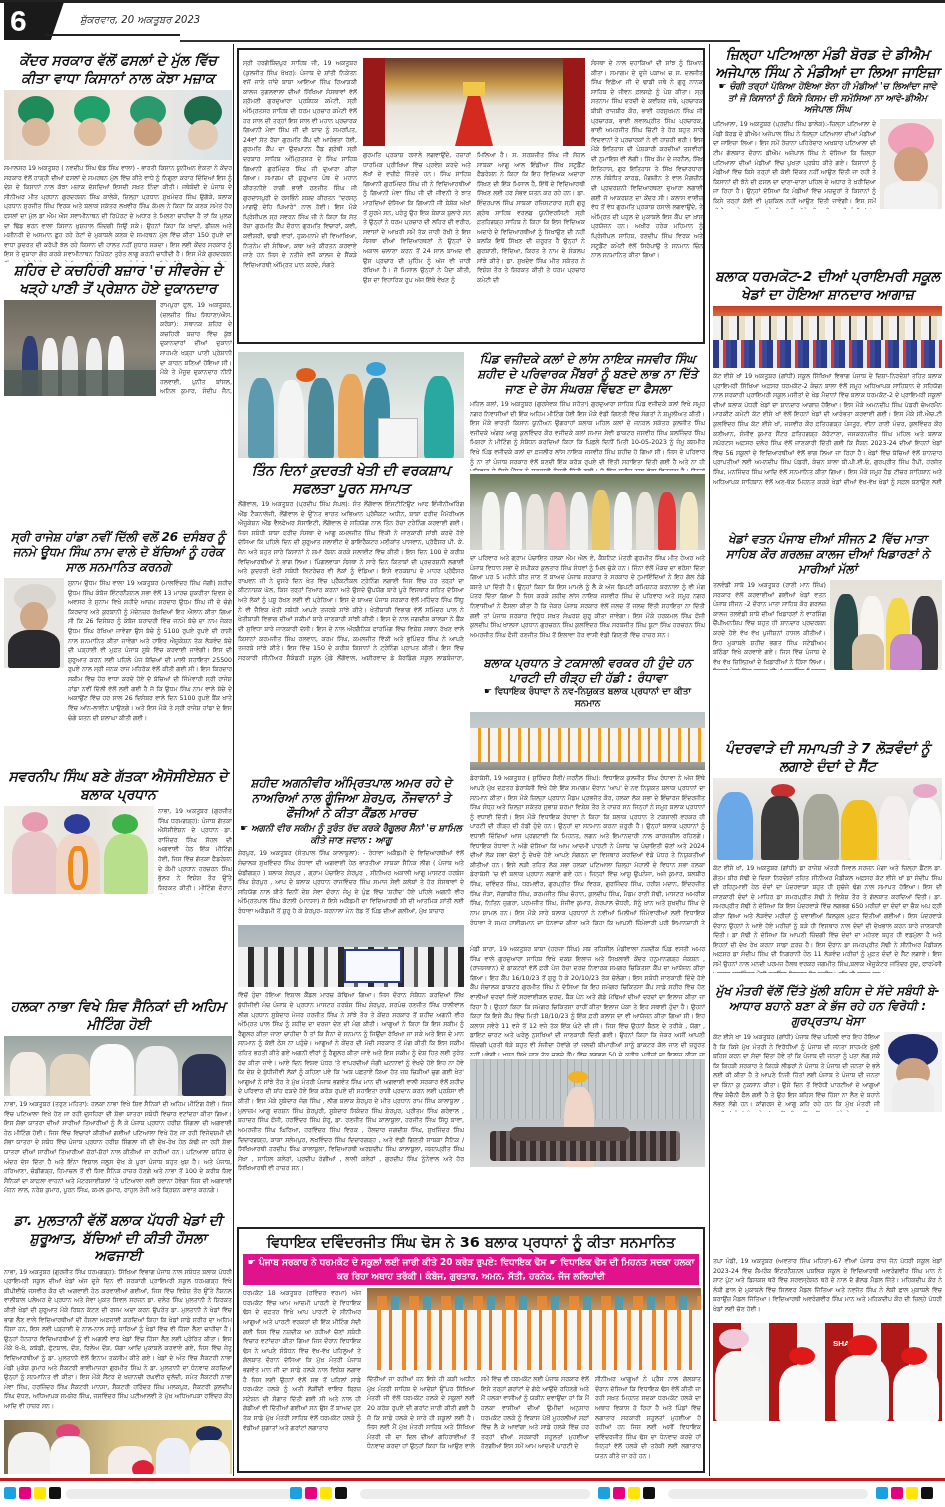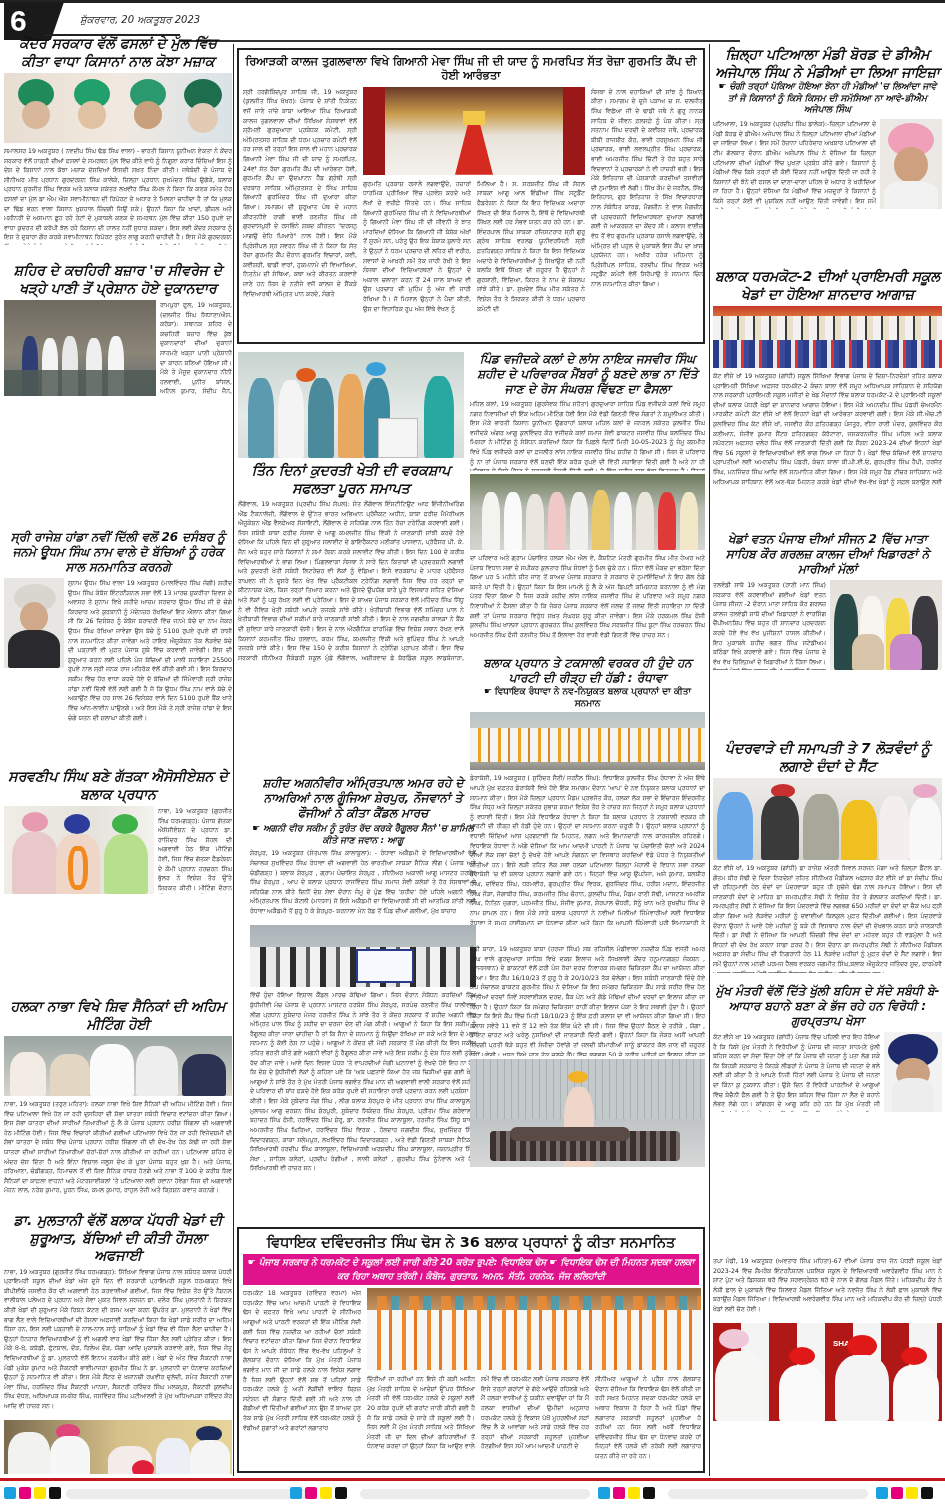--- a/index.html
+++ b/index.html
@@ -50,21 +50,21 @@
   <div class="top-rule"></div>
   <div class="pg-num">6</div>
   <div class="date-tab"></div>
   <div class="date-text">ਸ਼ੁੱਕਰਵਾਰ, 20 ਅਕਤੂਬਰ 2023</div>
   <div class="head-rule"></div>
 </div>
 
 <div class="vrule" style="left:233px;height:1432px;"></div>
 <div class="vrule" style="left:709px;height:1432px;"></div>
 
-<div class="story" style="left:4px;top:35px;width:228px;height:210px;">
+<div class="story" style="left:4px;top:52px;width:228px;height:210px;">
   <div class="headline hl-md">ਕੇਂਦਰ ਸਰਕਾਰ ਵੱਲੋਂ ਫਸਲਾਂ ਦੇ ਮੁੱਲ ਵਿੱਚ ਕੀਤਾ ਵਾਧਾ ਕਿਸਾਨਾਂ ਨਾਲ ਕੋਝਾ ਮਜ਼ਾਕ</div>
   <div class="photo" style="height:70px;margin-top:3px;background:linear-gradient(90deg,#e8ddd1 0,#f1e9e0 50%,#d9e3e8 100%);">
     <div class="ph-head" style="left:14px;top:6px;width:36px;height:30px;background:#1f8a5a;"></div>
     <div class="ph-head" style="left:18px;top:28px;width:28px;height:28px;background:#d8b79a;"></div>
     <div class="ph-head" style="left:70px;top:6px;width:36px;height:30px;background:#22a06b;"></div>
     <div class="ph-head" style="left:74px;top:28px;width:28px;height:28px;background:#e0c2a3;"></div>
     <div class="ph-head" style="left:126px;top:6px;width:36px;height:30px;background:#2a9a6e;"></div>
     <div class="ph-head" style="left:130px;top:28px;width:28px;height:28px;background:#c9a07d;"></div>
     <div class="ph-head" style="left:180px;top:6px;width:38px;height:32px;background:#1e6e4e;"></div>
     <div class="ph-head" style="left:184px;top:30px;width:30px;height:30px;background:#e2cbb5;"></div>
@@ -93,21 +93,21 @@
     <div class="photo" style="width:60px;height:90px;flex:none;background:#e8e6e2;">
       <div class="ph-head" style="left:10px;top:6px;width:42px;height:28px;background:#d9d6d0;"></div>
       <div class="ph-head" style="left:16px;top:24px;width:28px;height:30px;background:#cfa98a;"></div>
       <div class="ph-fig" style="left:4px;width:52px;height:38px;background:#2a2a2e;"></div>
     </div>
     <div class="body-text" style="flex:1;height:168px;overflow:hidden;">ਸੁਨਾਮ ਊਧਮ ਸਿੰਘ ਵਾਲਾ 19 ਅਕਤੂਬਰ (ਮਾਲਵਿੰਦਰ ਸਿੰਘ ਜੱਗੀ) ਸ਼ਹੀਦ ਊਧਮ ਸਿੰਘ ਕੰਬੋਜ ਇੰਟਰਨੈਸ਼ਨਲ ਸਭਾ ਵੱਲੋਂ 13 ਮਾਰਚ ਸ਼ੁਕਰੀਤਾ ਦਿਵਸ ਦੇ ਅਵਸਰ ਤੇ ਸੁਨਾਮ ਵਿਖੇ ਸ਼ਹੀਦੇ ਆਜ਼ਮ ਸਰਦਾਰ ਊਧਮ ਸਿੰਘ ਜੀ ਦੇ ਚੰਗੇ ਕਿਰਦਾਰ ਅਤੇ ਕੁਰਬਾਨੀ ਨੂੰ ਮੱਦੇਨਜ਼ਰ ਰੱਖਦਿਆਂ ਇਹ ਐਲਾਨ ਕੀਤਾ ਗਿਆ ਸੀ ਕਿ 26 ਦਿਸੰਬਰ ਨੂੰ ਕੰਬੋਜ ਬਰਾਦਰੀ ਵਿੱਚ ਜਨਮੇ ਬੱਚੇ ਦਾ ਨਾਮ ਜੇਕਰ ਊਧਮ ਸਿੰਘ ਰੱਖਿਆ ਜਾਵੇਗਾ ਉਸ ਬੱਚੇ ਨੂੰ 5100 ਰੁਪਏ ਰੁਪਏ ਦੀ ਰਾਸ਼ੀ ਨਾਲ ਸਨਮਾਨਿਤ ਕੀਤਾ ਜਾਵੇਗਾ ਅਤੇ ਹਾਇਰ ਐਜੂਕੇਸ਼ਨ ਤੱਕ ਲੋੜਵੰਦ ਬੱਚੇ ਦੀ ਪੜ੍ਹਾਈ ਵੀ ਮੁਫ਼ਤ ਪੰਜਾਬ ਸੂਬੇ ਵਿੱਚ ਕਰਵਾਈ ਜਾਵੇਗੀ। ਇਸ ਦੀ ਸ਼ੁਰੂਆਤ ਕਰਨ ਲਈ ਪਹਿਲੇ ਪੰਜ ਬੱਚਿਆਂ ਦੀ ਮਾਲੀ ਸਹਾਇਤਾ 25500 ਰੁਪਏ ਨਾਲ ਸ੍ਰੀ ਜਨਕ ਰਾਜ ਮਹਿਰੋਕ ਵੱਲੋਂ ਕੀਤੀ ਗਈ ਸੀ। ਇਸ ਕਿਰਦਾਰ ਸਕੀਮ ਵਿੱਚ ਹੋਰ ਵਾਧਾ ਕਰਦੇ ਹੋਏ ਦੋ ਬੱਚਿਆਂ ਦੀ ਜਿੰਮੇਵਾਰੀ ਸ੍ਰੀ ਰਾਜੇਸ਼ ਹਾਂਡਾ ਨਵੀਂ ਦਿੱਲੀ ਵੱਲੋਂ ਲਈ ਗਈ ਹੈ ਜੋ ਕਿ ਊਧਮ ਸਿੰਘ ਨਾਮ ਵਾਲੇ ਬੱਚੇ ਦੇ ਅਕਾਊਂਟ ਵਿੱਚ ਹਰ ਸਾਲ 26 ਦਿਸੰਬਰ ਵਾਲੇ ਦਿਨ 5100 ਰੁਪਏ ਬੈਂਕ ਖਾਤੇ ਵਿੱਚ ਆੱਨ-ਲਾਈਨ ਪਾਉਣਗੇ। ਅਤੇ ਇਸ ਮੌਕੇ ਤੇ ਸ੍ਰੀ ਰਾਜੇਸ਼ ਹਾਂਡਾ ਦੇ ਇਸ ਚੰਗੇ ਯਤਨ ਦੀ ਸ਼ਲਾਘਾ ਕੀਤੀ ਗਈ।</div>
   </div>
 </div>
 
 <div class="story" style="left:4px;top:768px;width:228px;height:232px;">
-  <div class="headline hl-md">ਸਰਵਣੀਪ ਸਿੰਘ ਬਣੇ ਗੱਤਕਾ ਐਸੋਸੀਏਸ਼ਨ ਦੇ ਬਲਾਕ ਪ੍ਰਧਾਨ</div>
+  <div class="headline hl-md">ਸਵਰਨੀਪ ਸਿੰਘ ਬਣੇ ਗੱਤਕਾ ਐਸੋਸੀਏਸ਼ਨ ਦੇ ਬਲਾਕ ਪ੍ਰਧਾਨ</div>
   <div style="display:flex;gap:4px;margin-top:3px;">
     <div class="photo" style="width:150px;height:88px;flex:none;background:linear-gradient(90deg,#f0ece6 0,#e6e2dc 60%,#f4f2ee 100%);">
       <div class="ph-head" style="left:18px;top:6px;width:26px;height:20px;background:#e79bb0;"></div>
       <div class="ph-fig" style="left:8px;width:46px;height:62px;background:#e8c8c8;"></div>
       <div class="ph-head" style="left:60px;top:8px;width:26px;height:20px;background:#2d3b9a;"></div>
       <div class="ph-fig" style="left:52px;width:44px;height:60px;background:#f0d6c6;"></div>
       <div style="position:absolute;left:64px;top:40px;width:20px;height:44px;border:5px solid #f08a1c;border-radius:40%;"></div>
       <div class="ph-head" style="left:108px;top:8px;width:26px;height:20px;background:#3fb24a;"></div>
       <div class="ph-fig" style="left:100px;width:44px;height:60px;background:#b8e08c;"></div>
     </div>
@@ -136,21 +136,20 @@
     <div class="ph-fig" style="left:46px;width:40px;height:46px;background:#f7f7f7;"></div>
     <div class="ph-fig" style="left:104px;width:44px;height:36px;background:#f4ece8;"></div>
     <div style="position:absolute;left:128px;bottom:4px;width:22px;height:18px;background:#e0203a;border-radius:50%;"></div>
     <div class="ph-fig" style="left:152px;width:34px;height:44px;background:#eceff6;"></div>
     <div class="ph-head" style="left:192px;top:6px;width:26px;height:16px;background:#1f2d5c;"></div>
     <div class="ph-fig" style="left:186px;width:40px;height:42px;background:#f5f5f5;"></div>
   </div>
 </div>
 
 <div class="story boxed" style="left:237px;top:48px;width:468px;height:296px;padding:4px;">
-  <div class="headline" style="font-size:11.5px;font-style:normal;">ਰਿਆੜਕੀ ਕਾਲਜ ਤੁਗਲਵਾਲਾ ਵਿਖੇ ਗਿਆਨੀ ਮੇਵਾ ਸਿੰਘ ਜੀ ਦੀ ਯਾਦ ਨੂੰ ਸਮਰਪਿਤ ਸੱਤ ਰੋਜ਼ਾ ਗੁਰਮਤਿ ਕੈਂਪ ਦੀ ਹੋਈ ਆਰੰਭਤਾ</div>
   <div style="position:relative;margin-top:4px;height:262px;">
     <div class="body-text" style="position:absolute;left:0;top:0;width:114px;height:262px;overflow:hidden;">ਸ੍ਰੀ ਹਰਗੋਬਿੰਦਪੁਰ ਸਾਹਿਬ ਜੀ, 19 ਅਕਤੂਬਰ (ਕੁਲਜੀਤ ਸਿੰਘ ਖੋਖਰ): ਪੰਜਾਬ ਦੇ ਸ਼ਾਂਤੀ ਨਿਕੇਤਨ ਵਜੋਂ ਜਾਣੇ ਜਾਂਦੇ ਬਾਬਾ ਆਇਆ ਸਿੰਘ ਰਿਆੜਕੀ ਕਾਲਜ ਤੁਗਲਵਾਲਾ ਦੀਆਂ ਸਿੱਖਿਆ ਸੰਸਥਾਵਾਂ ਵੱਲੋਂ ਸ਼੍ਰੋਮਣੀ ਗੁਰਦੁਆਰਾ ਪ੍ਰਬੰਧਕ ਕਮੇਟੀ, ਸ੍ਰੀ ਅੰਮ੍ਰਿਤਸਰ ਸਾਹਿਬ ਦੀ ਧਰਮ ਪ੍ਰਚਾਰ ਕਮੇਟੀ ਵੱਲੋਂ ਹਰ ਸਾਲ ਦੀ ਤਰ੍ਹਾਂ ਇਸ ਸਾਲ ਵੀ ਮਹਾਨ ਪ੍ਰਚਾਰਕ ਗਿਆਨੀ ਮੇਵਾ ਸਿੰਘ ਜੀ ਦੀ ਯਾਦ ਨੂੰ ਸਮਰਪਿਤ, 24ਵਾਂ ਸੱਤ ਰੋਜ਼ਾ ਗੁਰਮਤਿ ਕੈਂਪ ਦੀ ਆਰੰਭਤਾ ਹੋਈ, ਗੁਰਮਤਿ ਕੈਂਪ ਦਾ ਉਦਘਾਟਨ ਹੈੱਡ ਗ੍ਰੰਥੀ ਸ੍ਰੀ ਦਰਬਾਰ ਸਾਹਿਬ ਅੰਮ੍ਰਿਤਸਰ ਦੇ ਸਿੰਘ ਸਾਹਿਬ ਗਿਆਨੀ ਗੁਰਮਿੰਦਰ ਸਿੰਘ ਜੀ ਦੁਆਰਾ ਕੀਤਾ ਗਿਆ। ਸਮਾਗਮ ਦੀ ਸ਼ੁਰੂਆਤ ਪੰਥ ਦੇ ਮਹਾਨ ਕੀਰਤਨੀਏ ਰਾਗੀ ਭਾਈ ਰਣਜੀਤ ਸਿੰਘ ਜੀ ਗੁਰਦਾਸਪੁਰੀ ਦੇ ਰਸਭਿੰਨੇ ਸ਼ਬਦ ਕੀਰਤਨ "ਦਰਸਨੁ ਮਾਗਉ ਦੇਹਿ ਪਿਆਰੇ" ਨਾਲ ਹੋਈ। ਇਸ ਮੌਕੇ ਪ੍ਰਿੰਸੀਪਲ ਸ੍ਰ ਸਵਰਨ ਸਿੰਘ ਜੀ ਨੇ ਕਿਹਾ ਕਿ ਸੱਤ ਰੋਜ਼ਾ ਗੁਰਮਤਿ ਕੈਂਪ ਦੌਰਾਨ ਗੁਰਮਤਿ ਵਿਚਾਰਾਂ, ਕਵੀ, ਕਵੀਸ਼ਰੀ, ਢਾਡੀ ਵਾਰਾਂ, ਹੁਕਮਨਾਮੇ ਦੀ ਵਿਆਖਿਆ, ਨਿਤਨੇਮ ਦੀ ਸੰਥਿਆ, ਕਥਾ ਅਤੇ ਕੀਰਤਨ ਕਰਵਾਏ ਜਾਣੇ ਹਨ ਜਿਸ ਦੇ ਨਤੀਜੇ ਵਜੋਂ ਕਾਲਜ ਦੇ ਸੈਂਕੜੇ ਵਿਦਿਆਰਥੀ ਅੰਮ੍ਰਿਤ ਪਾਨ ਕਰਦੇ, ਸੰਗਤੇ</div>
     <div class="photo" style="position:absolute;left:120px;top:0;width:222px;height:88px;background:linear-gradient(180deg,#6a3a2a 0,#c89a4a 30%,#e8e2d8 55%,#f5f2ee 100%);">
       <div style="position:absolute;left:0;top:0;width:22px;height:88px;background:#9a1818;"></div>
       <div style="position:absolute;right:0;top:0;width:22px;height:88px;background:#9a1818;"></div>
       <div style="position:absolute;left:92px;top:36px;width:38px;height:52px;background:#d42a20;clip-path:polygon(35% 0,65% 0,100% 100%,0 100%);"></div>
       <div style="position:absolute;left:100px;top:24px;width:22px;height:14px;background:#f2c84a;"></div>
     </div>
     <div class="body-text" style="position:absolute;left:120px;top:92px;width:108px;height:170px;overflow:hidden;">ਗੁਰਮਤਿ ਪ੍ਰਕਾਸ਼ ਰਸਾਲੇ ਲਗਵਾਉਂਦੇ, ਹਜ਼ਾਰਾਂ ਧਾਰਮਿਕ ਪ੍ਰੀਖਿਆ ਵਿੱਚ ਪ੍ਰਵੇਸ਼ ਕਰਦੇ ਅਤੇ ਲੱਖਾਂ ਦੇ ਵਜ਼ੀਫ਼ੇ ਜਿੱਤਦੇ ਹਨ। ਸਿੰਘ ਸਾਹਿਬ ਗਿਆਨੀ ਗੁਰਮਿੰਦਰ ਸਿੰਘ ਜੀ ਨੇ ਵਿਦਿਆਰਥੀਆਂ ਨੂੰ ਗਿਆਨੀ ਮੇਵਾ ਸਿੰਘ ਜੀ ਦੀ ਜੀਵਨੀ ਤੇ ਝਾਤ ਮਾਰਦਿਆਂ ਦੱਸਿਆ ਕਿ ਗਿਆਨੀ ਜੀ ਬੇਸ਼ੱਕ ਅੱਖਾਂ ਤੋਂ ਸੂਰਮੇ ਸਨ, ਪਰੰਤੂ ਉਹ ਇਕ ਬੇਬਾਕ ਬੁਲਾਰੇ ਸਨ ਤੇ ਉਨ੍ਹਾਂ ਨੇ ਧਰਮ ਪ੍ਰਚਾਰ ਦੀ ਲਹਿਰ ਦੀ ਵਰੀਰ, ਸਵਾਸਾਂ ਦੇ ਆਖ਼ਰੀ ਸਮੇਂ ਤੱਕ ਜਾਰੀ ਰੱਖੀ ਤੇ ਇਸ ਸੰਸਥਾ ਦੀਆਂ ਵਿਦਿਆਰਥਣਾਂ ਨੇ ਉਨ੍ਹਾਂ ਦੇ ਅਕਾਲ ਚਲਾਣਾ ਕਰਨ ਤੋਂ 24 ਸਾਲ ਬਾਅਦ ਵੀ ਉਸ ਪ੍ਰਚਾਰ ਦੀ ਮੁਹਿੰਮ ਨੂੰ ਅੱਜ ਵੀ ਜਾਰੀ ਰੱਖਿਆ ਹੈ। ਜੋ ਮਿਸਾਲ ਉਨ੍ਹਾਂ ਨੇ ਪੈਦਾ ਕੀਤੀ, ਉਸ ਦਾ ਵਿਹਾਰਿਕ ਰੂਪ ਅੱਜ ਇੱਥੇ ਵੇਖਣ ਨੂੰ</div>
     <div class="body-text" style="position:absolute;left:234px;top:92px;width:108px;height:170px;overflow:hidden;">ਮਿਲਿਆ ਹੈ। ਸ. ਸਰਬਜੀਤ ਸਿੰਘ ਜੀ ਸੋਹਲ ਸਾਬਕਾ ਆਗੂ ਆਲ ਇੰਡੀਆ ਸਿੱਖ ਸਟੂਡੈਂਟ ਫੈਡਰੇਸ਼ਨ ਨੇ ਕਿਹਾ ਕਿ ਇਹ ਵਿਦਿਅਕ ਅਦਾਰਾ ਸਿੱਖਣ ਦੀ ਇੱਕ ਮਿਸਾਲ ਹੈ, ਇੱਥੋਂ ਦੇ ਵਿਦਿਆਰਥੀ ਸਿੱਖਣ ਲਈ ਹਰ ਸੰਭਵ ਯਤਨ ਕਰ ਰਹੇ ਹਨ। ਡਾ. ਇੰਦਰਪਾਲ ਸਿੰਘ ਸਾਬਕਾ ਰਜਿਸਟਰਾਰ ਸ੍ਰੀ ਗੁਰੂ ਗ੍ਰੰਥ ਸਾਹਿਬ ਵਰਲਡ ਯੂਨੀਵਰਸਿਟੀ ਸ੍ਰੀ ਫ਼ਤਹਿਗੜ੍ਹ ਸਾਹਿਬ ਨੇ ਕਿਹਾ ਕਿ ਇਸ ਵਿਦਿਅਕ ਅਦਾਰੇ ਦੇ ਵਿਦਿਆਰਥੀਆਂ ਨੂੰ ਸਿਖਾਉਣ ਦੀ ਨਹੀਂ ਬਲਕਿ ਇਥੋਂ ਸਿੱਖਣ ਦੀ ਜ਼ਰੂਰਤ ਹੈ ਉਨ੍ਹਾਂ ਨੇ ਗੁਰਬਾਣੀ, ਵਿੱਦਿਆ, ਕਿਰਤ ਤੇ ਨਾਮ ਦੇ ਸੰਕਲਪ ਸਾਂਝੇ ਕੀਤੇ। ਡਾ. ਸੁਖਦੇਵ ਸਿੰਘ ਮੀਤ ਸਕੱਤਰ ਨੇ ਵਿਸ਼ੇਸ਼ ਤੌਰ ਤੇ ਸ਼ਿਰਕਤ ਕੀਤੀ ਤੇ ਧਰਮ ਪ੍ਰਚਾਰ ਕਮੇਟੀ ਦੀ</div>
@@ -167,21 +166,21 @@
     <div class="ph-fig" style="left:100px;width:26px;height:84px;background:#e8a860;"></div>
     <div class="ph-head" style="left:128px;top:10px;width:20px;height:14px;background:#3aa0d8;"></div>
     <div class="ph-fig" style="left:126px;width:26px;height:80px;background:#3e8aa0;"></div>
     <div style="position:absolute;left:140px;bottom:0;width:40px;height:40px;background:#f5f5f5;border:1px solid #bbb;"></div>
     <div class="ph-fig" style="left:186px;width:30px;height:82px;background:#28a8a0;"></div>
   </div>
   <div class="headline hl-md" style="margin-top:4px;">ਤਿੰਨ ਦਿਨਾਂ ਕੁਦਰਤੀ ਖੇਤੀ ਦੀ ਵਰਕਸ਼ਾਪ ਸਫਲਤਾ ਪੂਰਨ ਸਮਾਪਤ</div>
   <div class="body-text" style="margin-top:2px;height:164px;overflow:hidden;">ਲੌਂਗੋਵਾਲ, 19 ਅਕਤੂਬਰ (ਪ੍ਰਦੀਪ ਸਿੰਘ ਸੱਪਲ): ਸੰਤ ਲੌਂਗੋਵਾਲ ਇੰਸਟੀਟਿਊਟ ਆਫ ਇੰਜੀਨੀਅਰਿੰਗ ਐਂਡ ਟੈਕਨਾਲੋਜੀ, ਲੌਂਗੋਵਾਲ ਦੇ ਉੱਨਤ ਭਾਰਤ ਅਭਿਆਨ ਪ੍ਰੋਜੈਕਟ ਅਧੀਨ, ਬਾਬਾ ਫਰੀਦ ਮੈਮੋਰੀਅਲ ਐਜੂਕੇਸ਼ਨ ਐਂਡ ਵੈਲਫੇਅਰ ਸੋਸਾਇਟੀ, ਲੌਂਗੋਵਾਲ ਦੇ ਸਹਿਯੋਗ ਨਾਲ ਤਿੰਨ ਰੋਜ਼ਾ ਟਰੇਨਿੰਗ ਕਰਵਾਈ ਗਈ। ਜਿਸ ਸਬੰਧੀ ਬਾਬਾ ਫਰੀਦ ਸੰਸਥਾ ਦੇ ਆਗੂ ਕਮਲਜੀਤ ਸਿੰਘ ਵਿੱਕੀ ਨੇ ਜਾਣਕਾਰੀ ਸਾਂਝੀ ਕਰਦੇ ਹੋਏ ਦੱਸਿਆ ਕਿ ਪਹਿਲੇ ਦਿਨ ਦੀ ਸ਼ੁਰੂਆਤ ਸਲਾਈਟ ਦੇ ਡਾਇਰੈਕਟਰ ਮਣੀਕਾਂਤ ਪਾਸਵਾਨ, ਪ੍ਰੋਫੈਸਰ ਪੀ. ਕੇ. ਜੈਨ ਅਤੇ ਬਹੁਤ ਸਾਰੇ ਕਿਸਾਨਾਂ ਨੇ ਸ਼ਮਾਂ ਰੋਸ਼ਨ ਕਰਕੇ ਸਲਾਈਟ ਵਿੱਚ ਕੀਤੀ। ਇਸ ਦਿਨ 100 ਦੇ ਕਰੀਬ ਵਿਦਿਆਰਥੀਆਂ ਨੇ ਭਾਗ ਲਿਆ। ਪਿੰਗਲਵਾੜਾ ਸੰਸਥਾ ਨੇ ਸਾਰੇ ਦਿਨ ਕਿਤਾਬਾਂ ਦੀ ਪ੍ਰਦਰਸ਼ਨੀ ਲਗਾਈ ਅਤੇ ਕੁਦਰਤੀ ਖੇਤੀ ਸਬੰਧੀ ਲਿਟਰੇਚਰ ਵੀ ਲੋਕਾਂ ਨੂੰ ਵੰਡਿਆ। ਇਸੇ ਵਰਕਸ਼ਾਪ ਦੇ ਮਾਹਰ ਪ੍ਰੋਫੈਸਰ ਰਾਘਵਨ ਜੀ ਨੇ ਦੂਸਰੇ ਦਿਨ ਖੇਤ ਵਿੱਚ ਪ੍ਰੈਕਟੀਕਲ ਟ੍ਰੇਨਿੰਗ ਲਗਾਈ ਜਿਸ ਵਿੱਚ ਹਰ ਤਰ੍ਹਾਂ ਦਾ ਕੀਟਨਾਸ਼ਕ ਘੋਲ, ਕਿਸ ਤਰ੍ਹਾਂ ਤਿਆਰ ਕਰਨਾ ਅਤੇ ਉਸਦੇ ਉਪਯੋਗ ਬਾਰੇ ਪੂਰੇ ਵਿਸਥਾਰ ਸਹਿਤ ਦੱਸਿਆ ਅਤੇ ਲੋਕਾਂ ਨੂੰ ਪਸ਼ੂ ਰੱਖਣ ਲਈ ਵੀ ਪ੍ਰੇਰਿਆ। ਇਸ ਦੇ ਬਾਅਦ ਪੰਜਾਬ ਸਰਕਾਰ ਵੱਲੋਂ ਮਹਿੰਦਰ ਸਿੰਘ ਸਿੱਧੂ ਨੇ ਵੀ ਜੈਵਿਕ ਖੇਤੀ ਸਬੰਧੀ ਆਪਣੇ ਤਜਰਬੇ ਸਾਂਝੇ ਕੀਤੇ। ਖੇਤੀਬਾੜੀ ਵਿਭਾਗ ਵੱਲੋਂ ਸਮਿੰਦਰ ਪਾਲ ਨੇ ਖੇਤੀਬਾੜੀ ਵਿਭਾਗ ਦੀਆਂ ਸਕੀਮਾਂ ਬਾਰੇ ਜਾਣਕਾਰੀ ਸਾਂਝੀ ਕੀਤੀ। ਇਸ ਦੇ ਨਾਲ ਜਗਦੀਸ਼ ਕਾਲੜਾ ਨੇ ਬੈਂਕ ਦੀ ਸੁਵਿਧਾ ਬਾਰੇ ਜਾਣਕਾਰੀ ਦੱਸੀ। ਇਸ ਦੇ ਨਾਲ ਔਰਗੈਨਿਕ ਫਾਰਮਿੰਗ ਵਿੱਚ ਵਿਸ਼ੇਸ਼ ਸਥਾਨ ਰੱਖਣ ਵਾਲੇ ਕਿਸਾਨਾਂ ਕਰਮਜੀਤ ਸਿੰਘ ਰਲਵਾਨ, ਕਰਮ ਸਿੰਘ, ਕਮਲਜੀਤ ਵਿੱਕੀ ਅਤੇ ਭੁਪਿੰਦਰ ਸਿੰਘ ਨੇ ਆਪਣੇ ਤਜਰਬੇ ਸਾਂਝੇ ਕੀਤੇ। ਇਸ ਵਿੱਚ 150 ਦੇ ਕਰੀਬ ਕਿਸਾਨਾਂ ਨੇ ਟ੍ਰੇਨਿੰਗ ਪ੍ਰਾਪਤ ਕੀਤੀ। ਇਸ ਵਿੱਚ ਸਰਕਾਰੀ ਸੀਨੀਅਰ ਸੈਕੰਡਰੀ ਸਕੂਲ ਮੁੰਡੇ ਲੌਂਗੋਵਾਲ, ਅਸ਼ੀਰਵਾਦ ਡੇ ਬੋਰਡਿੰਗ ਸਕੂਲ ਲਾਡਬੰਜਾਰਾ, ਸਰਸਵਤੀ ਵਿੱਦਿਆ ਮੰਦਿਰ ਚੀਮਾ, ਬੀਬੀ ਭਾਨੀ ਸਕੂਲ ਲੌਂਗੋਵਾਲ, ਅਕਾਲ ਡਿਗਰੀ ਕਾਲਜ ਮਸਤੂਆਣਾ ਸਾਹਿਬ ਅਤੇ ਸਲਾਈਟ ਲੌਂਗੋਵਾਲ ਦੇ ਵਿਦਿਆਰਥੀਆਂ ਨੇ ਭਾਗ ਲਿਆ। ਅਖੀਰਲੇ ਦਿਨ ਪੰਜਾਬ ਰਾਜ ਉਦਯੋਗ ਵਿਕਾਸ ਦੇ ਚੇਅਰਮੈਨ ਜਸਵੀਰ ਸਿੰਘ ਕੁਦਨੀ ਨੇ ਕੁਦਰਤੀ ਖੇਤੀ ਅਪਨਾਉਣ ਦਾ ਹੋਕਾ ਦਿੱਤਾ ਅਤੇ ਸਰਕਾਰ ਵੱਲੋਂ ਇਸ ਤਰ੍ਹਾਂ ਦੇ ਉਪਰਾਲਿਆਂ ਦੀ ਪ੍ਰਸ਼ੰਸਾ ਕੀਤੀ ਅਤੇ ਸਰਕਾਰ ਵੱਲੋਂ ਸਹਿਯੋਗ ਕਰਨ ਦਾ ਭਰੋਸਾ ਦਵਾਇਆ। ਇਸ ਪੂਰੇ ਕਾਰਜ ਵਿੱਚ ਡਾਕਟਰ ਮਨਦੀਪ ਘਈ, ਜੁਝਾਰ ਸਿੰਘ, ਪ੍ਰੋਫੈਸਰ ਮਨੋਜ ਗੋਇਲ, ਪ੍ਰੋਫੈਸਰ ਪ੍ਰਵੀਨ ਖੰਨਾ, ਗੁਰਦੀਪ ਸਿੰਘ, ਚਮਕੌਰ ਸਿੰਘ, ਬਲਵੰਤ ਸਿੰਘ ਬੋਟਾ, ਕੁਲਦੀਪ ਸਿੰਘ, ਮੈਡਮ ਕਿਰਨਦੀਪ ਕੌਰ ਅਤੇ ਦਿਲਪ੍ਰੀਤ ਕੌਰ ਦਾ ਅਹਿਮ ਯੋਗਦਾਨ ਰਿਹਾ।</div>
 </div>
 
-<div class="story" style="left:238px;top:776px;width:226px;height:440px;margin-left:12px;">
+<div class="story" style="left:238px;top:776px;width:226px;height:440px;">
   <div class="headline hl-sm">ਸ਼ਹੀਦ ਅਗਨੀਵੀਰ ਅੰਮ੍ਰਿਤਪਾਲ ਅਮਰ ਰਹੇ ਦੇ ਨਾਅਰਿਆਂ ਨਾਲ ਗੂੰਜਿਆ ਸ਼ੇਰਪੁਰ, ਨੌਜਵਾਨਾਂ ਤੇ ਫੌਜੀਆਂ ਨੇ ਕੀਤਾ ਕੈਂਡਲ ਮਾਰਚ</div>
   <div class="subhead" style="margin-top:2px;font-style:italic;">
     <span class="arrow">☛ </span><span>ਅਗਨੀ ਵੀਰ ਸਕੀਮ ਨੂੰ ਤੁਰੰਤ ਰੱਦ ਕਰਕੇ ਰੈਗੂਲਰ ਸੈਨਾਂ 'ਚ ਸ਼ਾਮਿਲ ਕੀਤੇ ਜਾਣ ਜਵਾਨ : ਆਗੂ</span>
   </div>
   <div class="body-text" style="margin-top:2px;height:74px;overflow:hidden;">ਸ਼ੇਰਪੁਰ, 19 ਅਕਤੂਬਰ (ਸੰਤਪਾਲ ਸਿੰਘ ਕਾਲਾਬੂਲਾ): - ਰੰਧਾਵਾ ਅਕੈਡਮੀ ਦੇ ਵਿਦਿਆਰਥੀਆਂ ਵੱਲੋਂ ਸੰਚਾਲਕ ਸੁਖਵਿੰਦਰ ਸਿੰਘ ਰੰਧਾਵਾ ਦੀ ਅਗਵਾਈ ਹੇਠ ਭਾਰਤੀਆ ਸਾਬਕਾ ਸੈਨਿਕ ਲੀਗ ( ਪੰਜਾਬ ਅਤੇ ਚੰਡੀਗੜ੍ਹ ) ਬਲਾਕ ਸ਼ੇਰਪੁਰ , ਗ੍ਰਾਮ ਪੰਚਾਇਤ ਸ਼ੇਰਪੁਰ , ਸੀਨੀਅਰ ਅਕਾਲੀ ਆਗੂ ਮਾਸਟਰ ਹਰਬੰਸ ਸਿੰਘ ਸ਼ੇਰਪੁਰ , ਆਪ ਦੇ ਬਲਾਕ ਪ੍ਰਧਾਨ ਰਾਜਵਿੰਦਰ ਸਿੰਘ ਸਮਾਜ ਸੇਵੀ ਕਲੱਬਾਂ ਤੇ ਹੋਰ ਸੰਸਥਾਵਾਂ ਦੇ ਸਹਿਯੋਗ ਨਾਲ ਬੀਤੇ ਦਿਨੀਂ ਦੇਸ਼ ਸੇਵਾ ਦੌਰਾਨ ਜੰਮੂ ਦੇ ਪੁੰਛ ਵਿੱਚ 'ਸ਼ਹੀਦ' ਹੋਏ ਪਹਿਲੇ ਅਗਨੀ ਵੀਰ ਅੰਮ੍ਰਿਤਪਾਲ ਸਿੰਘ ਕੋਟਲੀ (ਮਾਨਸਾ) ਜੋ ਇਸੇ ਅਕੈਡਮੀ ਦਾ ਵਿਦਿਆਰਥੀ ਸੀ ਦੀ ਆਤਮਿਕ ਸ਼ਾਂਤੀ ਲਈ ਰੰਧਾਵਾ ਅਕੈਡਮੀ ਤੋਂ ਸ਼ੁਰੂ ਹੋ ਕੇ ਸ਼ੇਰਪੁਰ- ਬਰਨਾਲਾ ਮੇਨ ਰੋਡ ਤੋਂ ਪਿੰਡ ਦੀਆਂ ਗਲੀਆਂ, ਮੁੱਖ ਬਾਜ਼ਾਰ</div>
   <div class="photo" style="height:62px;margin-top:3px;background:linear-gradient(180deg,#a8b2b8 0,#d8d8d2 100%);">
     <div style="position:absolute;left:0;bottom:0;width:100%;height:40px;background:repeating-linear-gradient(90deg,#f2f2f2 0 10px,#2b2b2b 10px 16px,#e8e8e8 16px 26px,#5a5a5a 26px 30px);"></div>
     <div style="position:absolute;left:106px;bottom:4px;width:58px;height:34px;background:#f8f8ff;border:2px solid #2a3a8a;"></div>
   </div>
   <div class="body-text" style="margin-top:3px;height:222px;overflow:hidden;">ਵਿੱਚੋਂ ਹੁੰਦਾ ਹੋਇਆ ਵਿਸ਼ਾਲ ਕੈਂਡਲ ਮਾਰਚ ਕੱਢਿਆ ਗਿਆ। ਜਿਸ ਦੌਰਾਨ ਸੰਬੋਧਨ ਕਰਦਿਆਂ ਸਿੱਖ ਬੁੱਧੀਜੀਵੀ ਮੰਚ ਪੰਜਾਬ ਦੇ ਪ੍ਰਧਾਨ ਮਾਸਟਰ ਹਰਬੰਸ ਸਿੰਘ ਸ਼ੇਰਪੁਰ, ਸਰਪੰਚ ਰਣਜੀਤ ਸਿੰਘ ਧਾਲੀਵਾਲ ਲੀਗ ਪ੍ਰਧਾਨ ਸੂਬੇਦਾਰ ਮੇਜਰ ਹਰਜੀਤ ਸਿੰਘ ਨੇ ਸਾਂਝੇ ਤੌਰ ਤੇ ਕੇਂਦਰ ਸਰਕਾਰ ਤੋਂ ਸ਼ਹੀਦ ਅਗਨੀ ਵੀਰ ਅੰਮ੍ਰਿਤ ਪਾਲ ਸਿੰਘ ਨੂੰ ਸ਼ਹੀਦ ਦਾ ਦਰਜਾ ਦੇਣ ਦੀ ਮੰਗ ਕੀਤੀ। ਆਗੂਆਂ ਨੇ ਕਿਹਾ ਕਿ ਇਸ ਸਕੀਮ ਨੂੰ ਰੈਗੂਲਰ ਕੀਤਾ ਜਾਣਾ ਚਾਹੀਦਾ ਹੈ ਤਾਂ ਕਿ ਸੈਨਾ ਦੇ ਸਨਮਾਨ ਨੂੰ ਜਿਉਂਦਾ ਰੱਖਿਆ ਜਾ ਸਕੇ ਅਤੇ ਇਸ ਦੇ ਮਾਨ ਸਨਮਾਨ ਨੂੰ ਕੋਈ ਠੇਸ ਨਾ ਪਹੁੰਚੇ। ਆਗੂਆਂ ਨੇ ਕੇਂਦਰ ਦੀ ਮੋਦੀ ਸਰਕਾਰ ਤੋਂ ਮੰਗ ਕੀਤੀ ਕਿ ਇਸ ਸਕੀਮ ਤਹਿਤ ਭਰਤੀ ਕੀਤੇ ਗਏ ਅਗਨੀ ਵੀਰਾਂ ਨੂੰ ਰੈਗੂਲਰ ਕੀਤਾ ਜਾਵੇ ਅਤੇ ਇਸ ਸਕੀਮ ਨੂੰ ਦੇਸ਼ ਹਿਤ ਲਈ ਤੁਰੰਤ ਰੱਦ ਕੀਤਾ ਜਾਵੇ। ਆਏ ਦਿਨ ਵਿਸ਼ਵ ਪੱਧਰ 'ਤੇ ਵਾਪਰਦੀਆਂ ਜੰਗੀ ਘਟਨਾਵਾਂ ਨੂੰ ਵੇਖਦੇ ਹੋਏ ਇਹ ਨਾ ਹੋਵੇ ਕਿ ਦੇਸ਼ ਦੇ ਬੁੱਧੀਜੀਵੀ ਲੋਕਾਂ ਨੂੰ ਕਹਿਣਾ ਪਵੇ ਕਿ 'ਅਬ ਪਛਤਾਏ ਕਿਆ ਹੋਤ ਜਬ ਚਿੜੀਆਂ ਚੁਗ ਗਈ ਖੇਤ' ਆਗੂਆਂ ਨੇ ਸਾਂਝੇ ਤੌਰ ਤੇ ਮੁੱਖ ਮੰਤਰੀ ਪੰਜਾਬ ਭਗਵੰਤ ਸਿੰਘ ਮਾਨ ਦੀ ਅਗਵਾਈ ਵਾਲੀ ਸਰਕਾਰ ਵੱਲੋਂ ਸ਼ਹੀਦ ਦੇ ਪਰਿਵਾਰ ਦੀ ਬਾਂਹ ਫੜਦੇ ਹੋਏ ਇਕ ਕਰੋੜ ਰੁਪਏ ਦੀ ਸਹਾਇਤਾ ਰਾਸ਼ੀ ਪ੍ਰਦਾਨ ਕਰਨ ਲਈ ਪ੍ਰਸ਼ੰਸਾ ਵੀ ਕੀਤੀ। ਇਸ ਮੌਕੇ ਸੂਬੇਦਾਰ ਜੰਗ ਸਿੰਘ , ਲੀਗ ਬਲਾਕ ਸ਼ੇਰਪੁਰ ਦੇ ਮੀਤ ਪ੍ਰਧਾਨ ਰਾਮ ਸਿੰਘ ਕਾਲਾਬੂਲਾ , ਮੁਲਾਜ਼ਮ ਆਗੂ ਦਰਸ਼ਨ ਸਿੰਘ ਸ਼ੇਰਪੁਰੀ, ਸੂਬੇਦਾਰ ਸਿਕੰਦਰ ਸਿੰਘ ਸ਼ੇਰਪੁਰ, ਪ੍ਰੀਤਮ ਸਿੰਘ ਗਰੇਵਾਲ , ਬਹਾਦਰ ਸਿੰਘ ਫੌਜੀ, ਹਰਵਿੰਦਰ ਸਿੰਘ ਸ਼ੇਰੂ, ਡਾ. ਰਣਜੀਤ ਸਿੰਘ ਕਾਲਾਬੂਲਾ, ਹਰਜੀਤ ਸਿੰਘ ਸਿੱਧੂ ਬਾਵਾ, ਅਮਰਜੀਤ ਸਿੰਘ ਘਿਰਿਆ, ਹਰਵਿੰਦਰ ਸਿੰਘ ਵਿਰਕ , ਹੌਲਦਾਰ ਜਗਦੀਸ਼ ਸਿੰਘ, ਸੁਖਜਿੰਦਰ ਸਿੰਘ ਦਿਦਾਰਗੜ੍ਹ, ਕਾਕਾ ਸਲੇਮਪੁਰ, ਲਖਵਿੰਦਰ ਸਿੰਘ ਦਿਦਾਰਗੜ੍ਹ , ਅਤੇ ਵੱਡੀ ਗਿਣਤੀ ਸਾਬਕਾ ਸੈਨਿਕ / ਸਿਖਿਆਰਥੀ ਹਰਦੀਪ ਸਿੰਘ ਕਾਲਾਬੂਲਾ, ਵਿਦਿਆਰਥੀ ਅਰਸ਼ਦੀਪ ਸਿੰਘ ਕਾਲਾਬੂਲਾ, ਜਸ਼ਨਪ੍ਰੀਤ ਸਿੰਘ ਸੇਖਾ , ਸਾਹਿਲ ਕਲੇਰਾਂ, ਪ੍ਰਦੀਪ ਰੰਗੀਆਂ , ਲਾਲੀ ਕਲੇਰਾਂ , ਗੁਰਦੀਪ ਸਿੰਘ ਨੂੰਨੇਵਾਲ ਅਤੇ ਹੋਰ ਸਿਖਿਆਰਥੀ ਵੀ ਹਾਜ਼ਰ ਸਨ।</div>
@@ -222,21 +221,21 @@
     <div style="position:absolute;left:0;top:0;width:100%;height:60px;background:repeating-linear-gradient(90deg,#c4cacc 0 6px,#aab0b2 6px 7px);"></div>
     <div class="ph-head" style="left:98px;top:12px;width:20px;height:12px;background:#f2b224;"></div>
     <div class="ph-fig" style="left:94px;width:30px;height:80px;background:#f0d6c8;"></div>
     <div style="position:absolute;left:20px;bottom:6px;width:190px;height:30px;background:repeating-linear-gradient(90deg,#3a3030 0 6px,#7a6c6a 6px 10px);border-radius:4px;"></div>
     <div style="position:absolute;left:40px;bottom:26px;width:120px;height:14px;background:#5a4a46;border-radius:8px;"></div>
   </div>
 </div>
 
 <div class="story boxed" style="left:237px;top:1227px;width:468px;height:246px;padding:4px;">
   <div class="headline" style="font-size:14.5px;font-style:normal;">ਵਿਧਾਇਕ ਦਵਿੰਦਰਜੀਤ ਸਿੰਘ ਢੋਸ ਨੇ 36 ਬਲਾਕ ਪ੍ਰਧਾਨਾਂ ਨੂੰ ਕੀਤਾ ਸਨਮਾਨਿਤ</div>
-  <div class="pink-band" style="margin-top:3px;font-style:italic;">
+  <div class="pink-band" style="margin-top:3px;">
     <span>☛ </span><span>ਪੰਜਾਬ ਸਰਕਾਰ ਨੇ ਧਰਮਕੋਟ ਦੇ ਸਕੂਲਾਂ ਲਈ ਜਾਰੀ ਕੀਤੇ 20 ਕਰੋੜ ਰੁਪਏ: ਵਿਧਾਇਕ ਢੋਸ ☛ ਵਿਧਾਇਕ ਢੋਸ ਦੀ ਮਿਹਨਤ ਸਦਕਾ ਹਲਕਾ ਕਰ ਰਿਹਾ ਅਥਾਹ ਤਰੱਕੀ। ਕੰਬੋਜ, ਗੁਰਤਾਰ, ਅਮਨ, ਸੱਤੀ, ਹਰਨੇਕ, ਜੱਜ ਲਲਿਹਾਂਦੀ</span>
   </div>
   <div style="position:relative;margin-top:3px;height:186px;">
     <div class="body-text" style="position:absolute;left:0;top:0;width:118px;height:186px;overflow:hidden;">ਧਰਮਕੋਟ 18 ਅਕਤੂਬਰ (ਰਵਿੰਦਰ ਵਰਮਾ) ਅੱਜ ਧਰਮਕੋਟ ਵਿੱਚ ਆਮ ਆਦਮੀ ਪਾਰਟੀ ਦੇ ਵਿਧਾਇਕ ਢੋਸ ਦੇ ਦਫ਼ਤਰ ਵਿਖੇ ਆਪ ਪਾਰਟੀ ਦੇ ਸੀਨੀਅਰ ਆਗੂਆਂ ਅਤੇ ਪਾਰਟੀ ਵਰਕਰਾਂ ਦੀ ਇੱਕ ਮੀਟਿੰਗ ਸੱਦੀ ਗਈ ਜਿਸ ਵਿੱਚ ਨਜ਼ਦੀਕ ਆ ਰਹੀਆਂ ਚੋਣਾਂ ਸਬੰਧੀ ਵਿਚਾਰ ਵਟਾਂਦਰਾ ਕੀਤਾ ਗਿਆ ਜਿਸ ਦੌਰਾਨ ਵਿਧਾਇਕ ਢੋਸ ਨੇ ਆਪਣੇ ਸੰਬੋਧਨ ਵਿੱਚ ਵੱਖ-ਵੱਖ ਪਹਿਲੂਆਂ ਤੇ ਗੱਲਬਾਤ ਦੌਰਾਨ ਦੱਸਿਆ ਕਿ ਮੁੱਖ ਮੰਤਰੀ ਪੰਜਾਬ ਭਗਵੰਤ ਮਾਨ ਜੀ ਦਾ ਸਾਡੇ ਹਲਕੇ ਨਾਲ ਵਿਸ਼ੇਸ਼ ਲਗਾਵ ਹੈ ਜਿਸ ਲਈ ਉਹਨਾਂ ਵੱਲੋਂ ਸਭ ਤੋਂ ਪਹਿਲਾਂ ਸਾਡੇ ਧਰਮਕੋਟ ਹਲਕੇ ਨੂੰ ਅਤੀ ਲੋੜੀਂਦੀ ਵਾਇਰ ਬ੍ਰਿਜ਼ ਸਟੇਸ਼ਨ ਦੀ ਸੌਗਾਤ ਦਿੱਤੀ ਗਈ ਸੀ ਅਤੇ ਨਾਲ ਹੀ ਗੱਡੀਆਂ ਵੀ ਦਿੱਤੀਆਂ ਗਈਆਂ ਸਨ ਉਸ ਤੋਂ ਬਾਅਦ ਹੁਣ ਤੱਕ ਸਾਡੇ ਮੁੱਖ ਮੰਤਰੀ ਸਾਹਿਬ ਵੱਲੋਂ ਧਰਮਕੋਟ ਹਲਕੇ ਨੂੰ ਵੱਡੀਆਂ ਸੁਗਾਤਾਂ ਅਤੇ ਗਰਾਂਟਾਂ ਲਗਾਤਾਰ</div>
     <div class="photo" style="position:absolute;left:124px;top:0;width:334px;height:82px;background:linear-gradient(180deg,#9a6a3a 0,#c89a6a 30%,#d8d0c4 100%);">
       <div style="position:absolute;left:0;bottom:0;width:100%;height:60px;background:repeating-linear-gradient(90deg,#f6f6f4 0 10px,#ee8a2a 10px 14px,#f8f8f6 14px 22px,#e87820 22px 25px);"></div>
       <div style="position:absolute;left:0;top:8px;width:100%;height:14px;background:repeating-linear-gradient(90deg,transparent 0 10px,#f08a30 10px 20px,transparent 20px 24px,#3aa0c0 24px 32px);opacity:0.8;"></div>
     </div>
     <div class="body-text" style="position:absolute;left:124px;top:86px;width:108px;height:100px;overflow:hidden;">ਦਿੱਤੀਆਂ ਜਾ ਰਹੀਆਂ ਹਨ ਇਸੇ ਹੀ ਕੜੀ ਅਧੀਨ ਮੁੱਖ ਮੰਤਰੀ ਸਾਹਿਬ ਦੇ ਆਦੇਸ਼ਾਂ ਉੱਪਰ ਸਿੱਖਿਆ ਮੰਤਰੀ ਜੀ ਵੱਲੋਂ ਧਰਮਕੋਟ ਹਲਕੇ ਦੇ ਸਕੂਲਾਂ ਲਈ 20 ਕਰੋੜ ਰੁਪਏ ਦੀ ਗਰਾਂਟ ਜਾਰੀ ਕੀਤੀ ਗਈ ਹੈ ਜੋ ਕਿ ਸਾਡੇ ਹਲਕੇ ਦੇ ਸਾਰੇ ਹੀ ਸਕੂਲਾਂ ਲਈ ਹੈ। ਜਿਸ ਲਈ ਮੈਂ ਮੁੱਖ ਮੰਤਰੀ ਸਾਹਿਬ ਅਤੇ ਸਿੱਖਿਆ ਮੰਤਰੀ ਜੀ ਦਾ ਦਿਲ ਦੀਆਂ ਗਹਿਰਾਈਆਂ ਤੋਂ ਧੰਨਵਾਦ ਕਰਦਾ ਹਾਂ ਉਨ੍ਹਾਂ ਕਿਹਾ ਕਿ ਆਉਣ ਵਾਲੇ</div>
     <div class="body-text" style="position:absolute;left:238px;top:86px;width:108px;height:100px;overflow:hidden;">ਸਮੇਂ ਵਿੱਚ ਵੀ ਧਰਮਕੋਟ ਲਈ ਪੰਜਾਬ ਸਰਕਾਰ ਵੱਲੋਂ ਇਸੇ ਤਰ੍ਹਾਂ ਗਰਾਂਟਾਂ ਦੇ ਗੱਫੇ ਆਉਂਦੇ ਰਹਿਣਗੇ ਅਤੇ ਮੈਂ ਹਲਕਾ ਵਾਸੀਆਂ ਨੂੰ ਯਕੀਨ ਦਵਾਉਂਦਾ ਹਾਂ ਕਿ ਮੈਂ ਹਲਕਾ ਵਾਸੀਆਂ ਦੀਆਂ ਉਮੀਦਾਂ ਅਨੁਸਾਰ ਧਰਮਕੋਟ ਹਲਕੇ ਨੂੰ ਵਿਕਾਸ ਪੱਖੋਂ ਮੂਹਰਲੀਆਂ ਸਫ਼ਾਂ ਵਿੱਚ ਲੈ ਕੇ ਆਵਾਂਗਾ ਅਤੇ ਸਾਡੇ ਹਲਕੇ ਵਿੱਚ ਹਰ ਤਰ੍ਹਾਂ ਦੀਆਂ ਸਰਕਾਰੀ ਸਹੂਲਤਾਂ ਮੁਹਈਆ ਹੋਣਗੀਆਂ ਇਸ ਸਮੇਂ ਆਮ ਆਦਮੀ ਪਾਰਟੀ ਦੇ</div>

